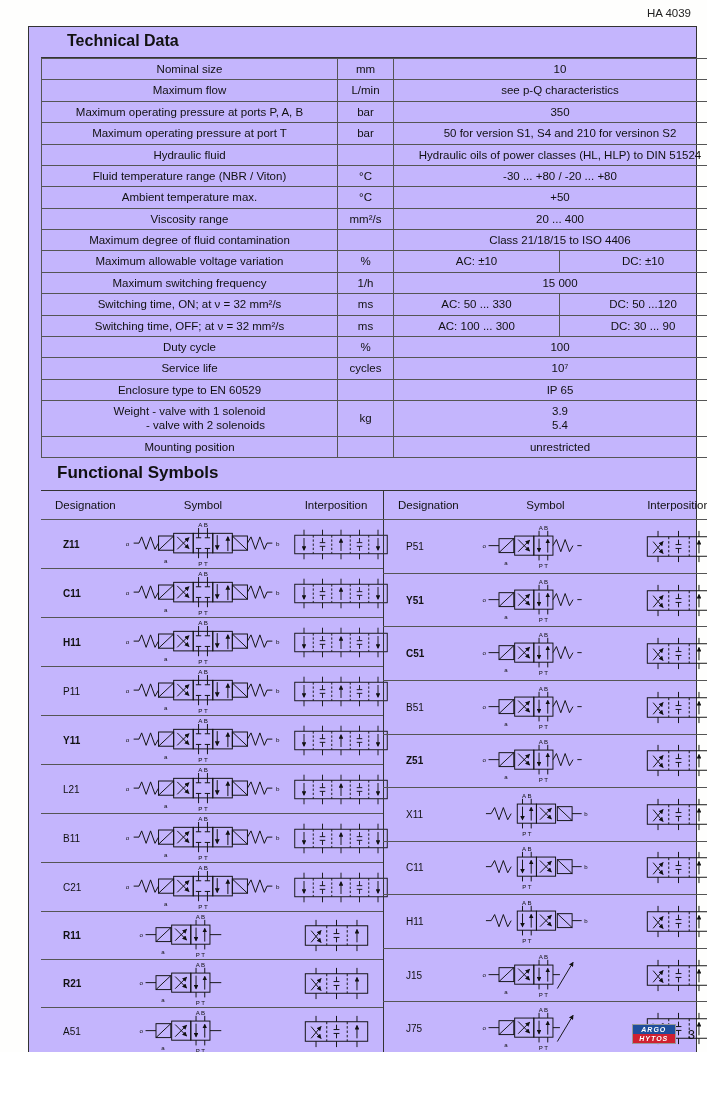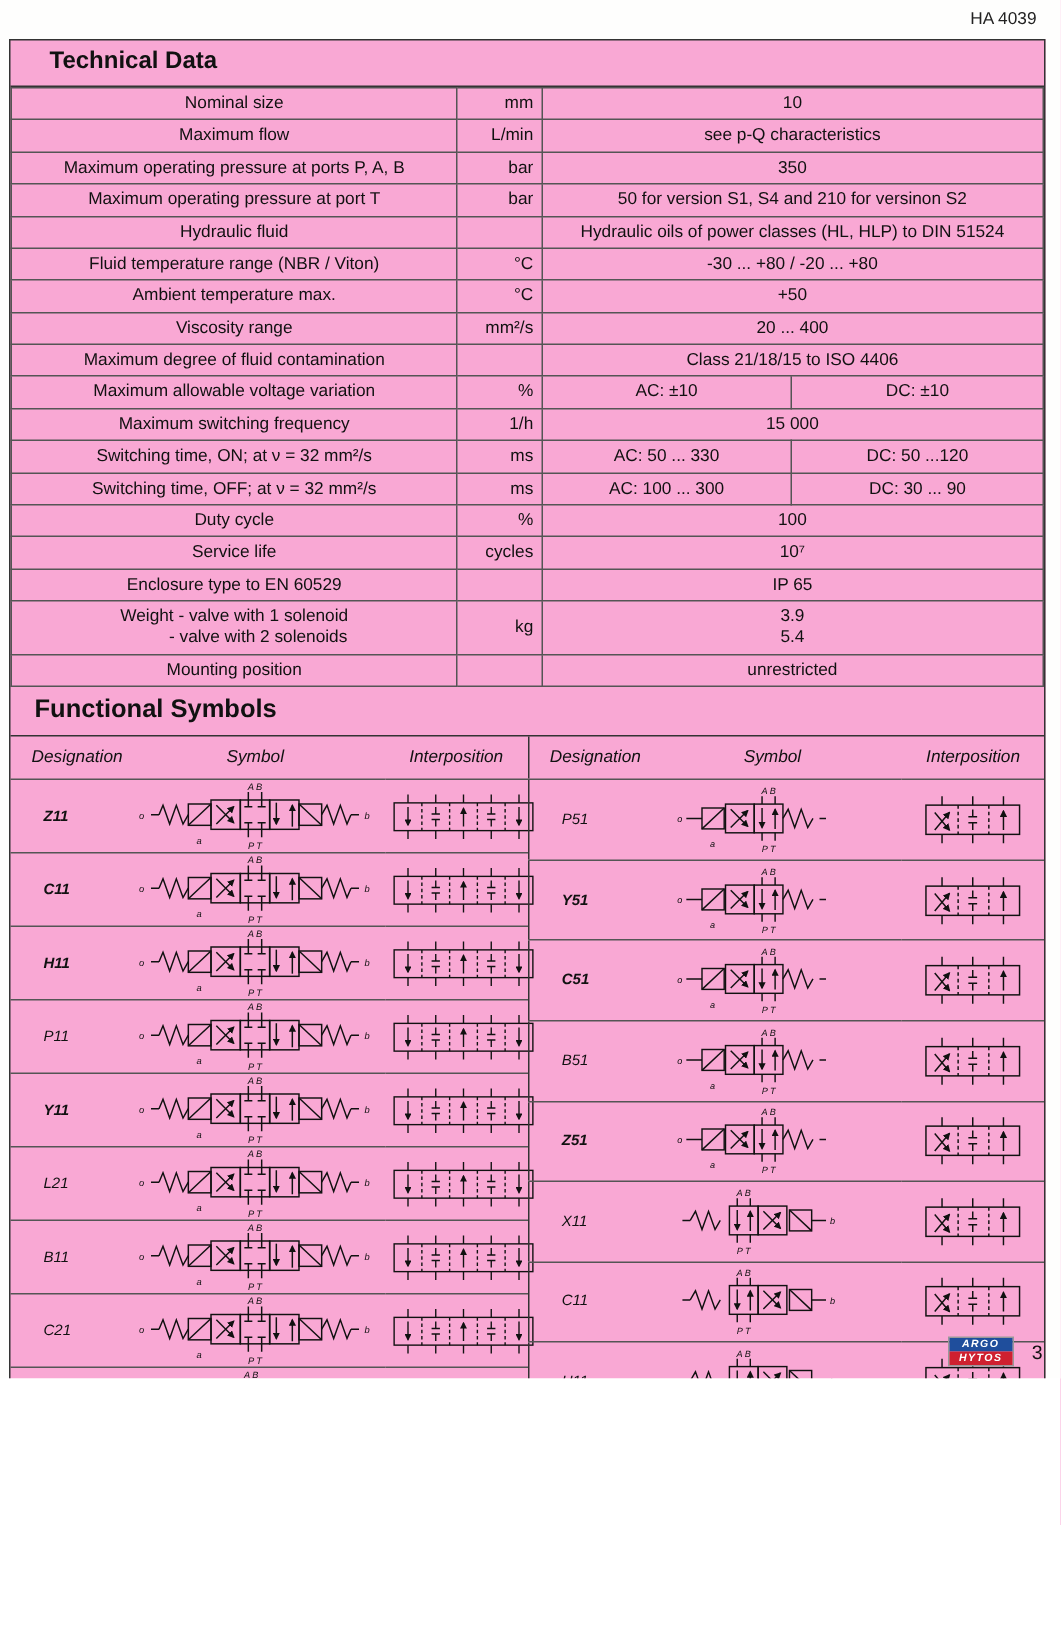--- a/index.html
+++ b/index.html
@@ -1,36 +1,36 @@
 <!DOCTYPE html>
 <html><head>
 <meta charset="utf-8">
 <style>
   html,body{margin:0;padding:0;background:#ffffff;}
-  .page{position:relative;width:707px;height:919px;background:#fefefdff;
+  .page{position:relative;width:707px;height:1052px;background:#fefefdff;
         font-family:"Liberation Sans",sans-serif;color:#111;overflow:hidden;}
   .doc-number{position:absolute;top:7px;right:16px;font-size:11.5px;color:#222;}
 
-  .content{position:absolute;top:26px;left:6px;right:10px;border:1.4px solid #333;background:#f9a8d4;}
+  .content{position:absolute;top:26px;left:28px;right:10px;border:1.4px solid #333;background:#c4b5fd;padding-left:12px;}
 
   .sec-title{font-weight:bold;border-bottom:1.2px solid #333;padding:5px 8px 7px 26px;}
   .sec-title.td-t{font-size:16px;}
   .sec-title.fs-t{font-size:17px;padding-left:16px;}
 
   table{border-collapse:collapse;width:100%;table-layout:fixed;}
 
   
   .td-table td{border:1px solid #555;font-size:11.5px;padding:3px 5px;vertical-align:middle;line-height:1.25;}
   .td-table .c-lab{text-align:center;white-space:pre-line;}
-  .td-table .c-unit{text-align:right;padding-right:5px;}
+  .td-table .c-unit{text-align:center;padding-right:5px;}
   .td-table .c-val{text-align:center;white-space:pre-line;}
 
   
   .fs-grid{display:flex;}
-  .fs-table{width:50%;font-style:italic;}
+  .fs-table{width:50%;}
   .fs-right{border-left:1.4px solid #333;}
   .fs-table th{font-weight:normal;font-size:11.5px;border-bottom:1px solid #555;height:26px;text-align:center;}
   .fs-table th.h-des{text-align:left;padding-left:14px;}
   .fs-table td{border-bottom:1px solid #555;height:47px;text-align:center;vertical-align:middle;padding:0;}
   .fs-table tr:last-child td{border-bottom:none;}
   .fs-table td.c-des{text-align:left;padding-left:22px;font-size:10px;}
   .fs-table td.c-des.bold{font-weight:bold;}
 
   .sym{display:block;margin:0 auto;}
   .s-valve-2sol{width:160px;height:48px;}

